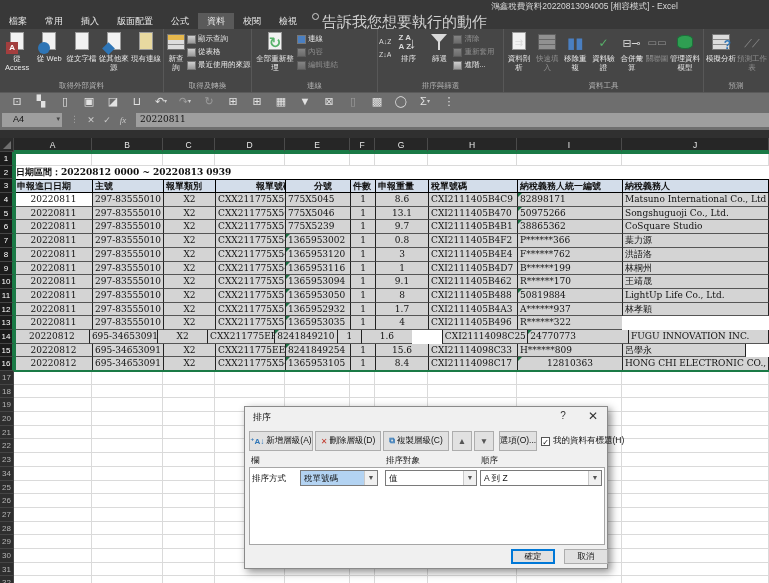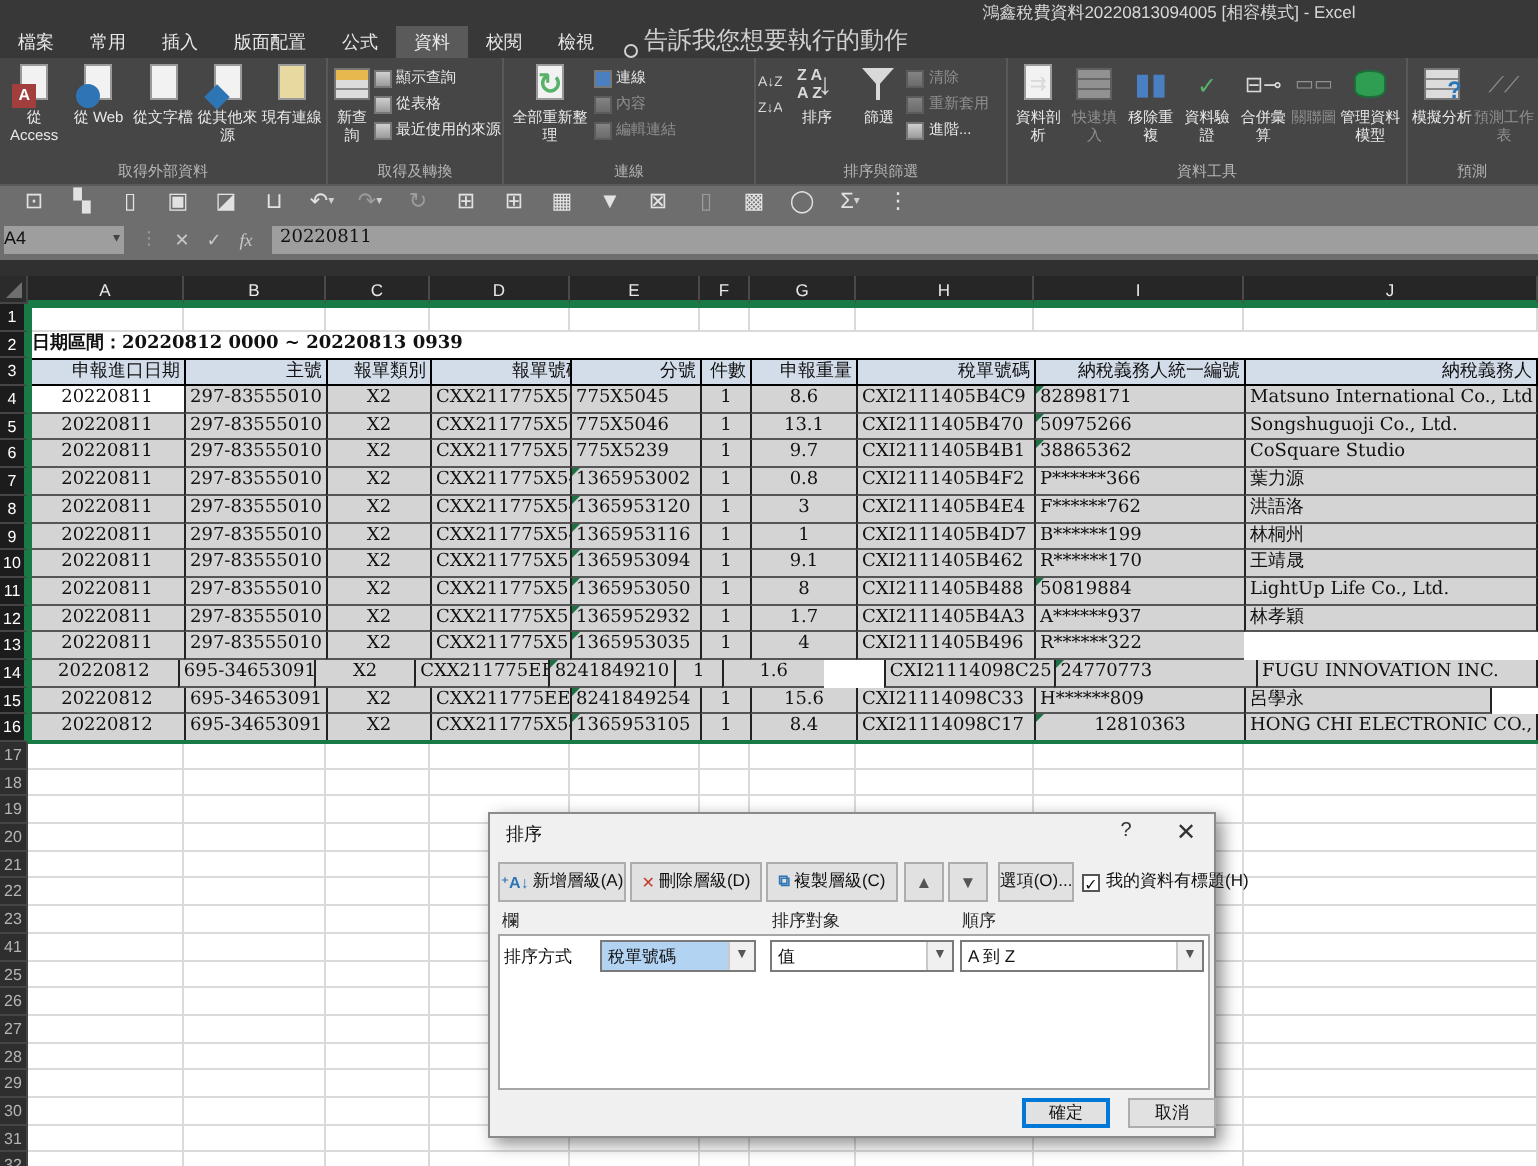--- a/index.html
+++ b/index.html
@@ -8,21 +8,21 @@
   #app { position:absolute; inset:0; width:769px; height:583px; background:#3f3f3f; overflow:hidden; }
 
   
   #titlebar { position:absolute; left:0; top:0; width:769px; height:13px; background:#383838; }
   #title-text { position:absolute; left:400px; top:1px; width:369px; text-align:center; font-size:8.5px; color:#d9d9d9; white-space:nowrap; }
 
   
   #tabbar { position:absolute; left:0; top:13px; width:769px; height:16px; background:#383838; display:flex; align-items:stretch; }
   .rtab { color:#e8e8e8; font-size:9px; padding:2px 9px 0 9px; white-space:nowrap; }
   .rtab.active { background:#5a5a5a; }
-  #tellme { display:flex; align-items:flex-end; gap:3px; color:#cfcfcf; font-size:12px; padding:0 6px; }
+  #tellme { display:flex; align-items:flex-start; gap:3px; color:#cfcfcf; font-size:15px; padding:0 6px; }
   #bulb { width:7px; height:7px; border:1px solid #cfcfcf; border-radius:50%; display:inline-block; }
 
   
   #ribbon { position:absolute; left:0; top:29px; width:769px; height:63px; background:#464646; display:flex; }
   .rgroup { position:relative; border-right:1px solid #585858; display:flex; flex-direction:column; }
   .rg-body { flex:1; display:flex; align-items:flex-start; padding:2px 1px 0 1px; }
   .rg-label { height:11px; text-align:center; font-size:7.5px; color:#b5b5b5; white-space:nowrap; overflow:hidden; }
   .bigbtn { display:flex; flex-direction:column; align-items:center; width:34px; padding-top:1px; }
   .bigbtn .blabel { font-size:7.5px; color:#e8e8e8; text-align:center; line-height:1.15; white-space:normal; }
   .bigbtn.dim .blabel { color:#8f8f8f; }
@@ -54,21 +54,21 @@
   .dim .bi { opacity:.5; }
 
   
   #qtoolbar { position:absolute; left:0; top:92px; width:769px; height:18px; background:#6e6e6e; border-top:1px solid #5a5a5a; }
   .qicon { position:absolute; top:1px; width:18px; height:15px; text-align:center; font-size:11px; line-height:15px; color:#e2e2e2; }
   .qicon.dim { color:#9c9c9c; }
   .qicon .dd { font-size:6px; vertical-align:2px; color:#cfcfcf; }
 
   
   #fbar { position:absolute; left:0; top:110px; width:769px; height:20px; background:#6e6e6e; }
-  #namebox { position:absolute; left:2px; top:3px; width:60px; height:14px; background:#9e9e9e; font-size:9px; color:#111; padding:1px 0; }
+  #namebox { position:absolute; left:2px; top:3px; width:60px; height:14px; background:#9e9e9e; font-size:9px; color:#111; padding:1px 11px; }
   #namebox .dd { position:absolute; right:2px; top:2px; font-size:7px; color:#444; }
   #fb-dots { position:absolute; left:70px; top:4px; color:#9e9e9e; font-size:9px; }
   .fb-btn { position:absolute; top:3px; width:14px; height:14px; text-align:center; font-size:9px; line-height:14px; color:#c9c9c9; }
   #fx { font-style:italic; font-family:"Liberation Serif",serif; }
   #formula-field { position:absolute; left:136px; top:3px; width:633px; height:14px; background:#9e9e9e; font-size:9px; color:#111; padding:1px 4px; font-family:"DejaVu Serif","Liberation Serif",serif; }
 
   
   #sheet { position:absolute; left:0; top:130px; width:769px; height:453px; background:#fff; }
   #corner { position:absolute; left:0; top:8px; width:14px; height:14px; background:#2b2b2b; border-right:1px solid #454545; border-bottom:1px solid #454545; }
   #corner::after { content:""; position:absolute; right:2px; bottom:2px; border-left:8px solid transparent; border-bottom:8px solid #6f6f6f; }
@@ -76,21 +76,21 @@
   #colheads { position:absolute; left:14px; top:8px; height:14px; display:flex; }
   .ch { height:14px; background:#262626; color:#e8e8e8; font-size:8.5px; text-align:center; line-height:14px; border-right:1px solid #4a4a4a; }
   #rowheads { position:absolute; left:0; top:22px; width:14px; }
   .rh { width:14px; height:13.7px; background:#2e2e2e; color:#b5b5b5; font-size:8px; text-align:center; line-height:13.7px; border-bottom:1px solid #454545; border-right:1px solid #454545; }
   .rh.sel { background:#1c1c1c; color:#fff; border-right:2px solid #1a7a46; }
   #gridrows { position:absolute; left:14px; top:22px; width:755px; }
   .grow { display:flex; height:13.7px; }
   .cell { height:13.7px; font-size:9px; overflow:hidden; white-space:nowrap; font-family:"DejaVu Serif","Liberation Serif",serif; color:#111; padding:0 2px; line-height:13.7px; position:relative; }
   .c-empty { border-right:1px solid #dadada; border-bottom:1px solid #dadada; background:#fff; }
   .c-row2 { font-weight:bold; border-bottom:none; background:#fff; }
-  .c-h3 { background:#d3ddea; font-weight:normal; text-align:right; border:1px solid #000; border-right:none; line-height:12.5px; }
+  .c-h3 { background:#d3ddea; font-weight:bold; text-align:left; border:1px solid #000; border-right:none; line-height:12.5px; }
   .c-h3:last-child { border-right:1px solid #000; }
   .c-data { background:#d4d4d4; border-left:1px solid #222; border-bottom:1px solid #555; line-height:13px; }
   .c-data.lastcol { border-right:1px solid #222; }
   .c-data.active { background:#fff; }
   .grow.r16 .c-data { border-bottom:1px solid #000; }
   .gm::before { content:""; position:absolute; left:0; top:0; border-right:4px solid transparent; border-top:4px solid #1e7145; }
   #selbox { position:absolute; left:14px; top:22px; width:756px; height:219.5px; border:2px solid #1a7a46; border-right:none; pointer-events:none; }
 
   
   #dlg { position:absolute; left:244px; top:406px; width:364px; height:163px; background:#f0f0f0; border:1px solid #8a8a8a; box-shadow:3px 3px 8px rgba(0,0,0,.45); font-size:9px; color:#111; }
@@ -411,21 +411,21 @@
         <div class="rh sel">14</div>
         <div class="rh sel">15</div>
         <div class="rh sel">16</div>
         <div class="rh">17</div>
         <div class="rh">18</div>
         <div class="rh">19</div>
         <div class="rh">20</div>
         <div class="rh">21</div>
         <div class="rh">22</div>
         <div class="rh">23</div>
-        <div class="rh">41</div>
+        <div class="rh">34</div>
         <div class="rh">25</div>
         <div class="rh">26</div>
         <div class="rh">27</div>
         <div class="rh">28</div>
         <div class="rh">29</div>
         <div class="rh">30</div>
         <div class="rh">31</div>
         <div class="rh">32</div>
       </div>
     <div id="gridrows">

